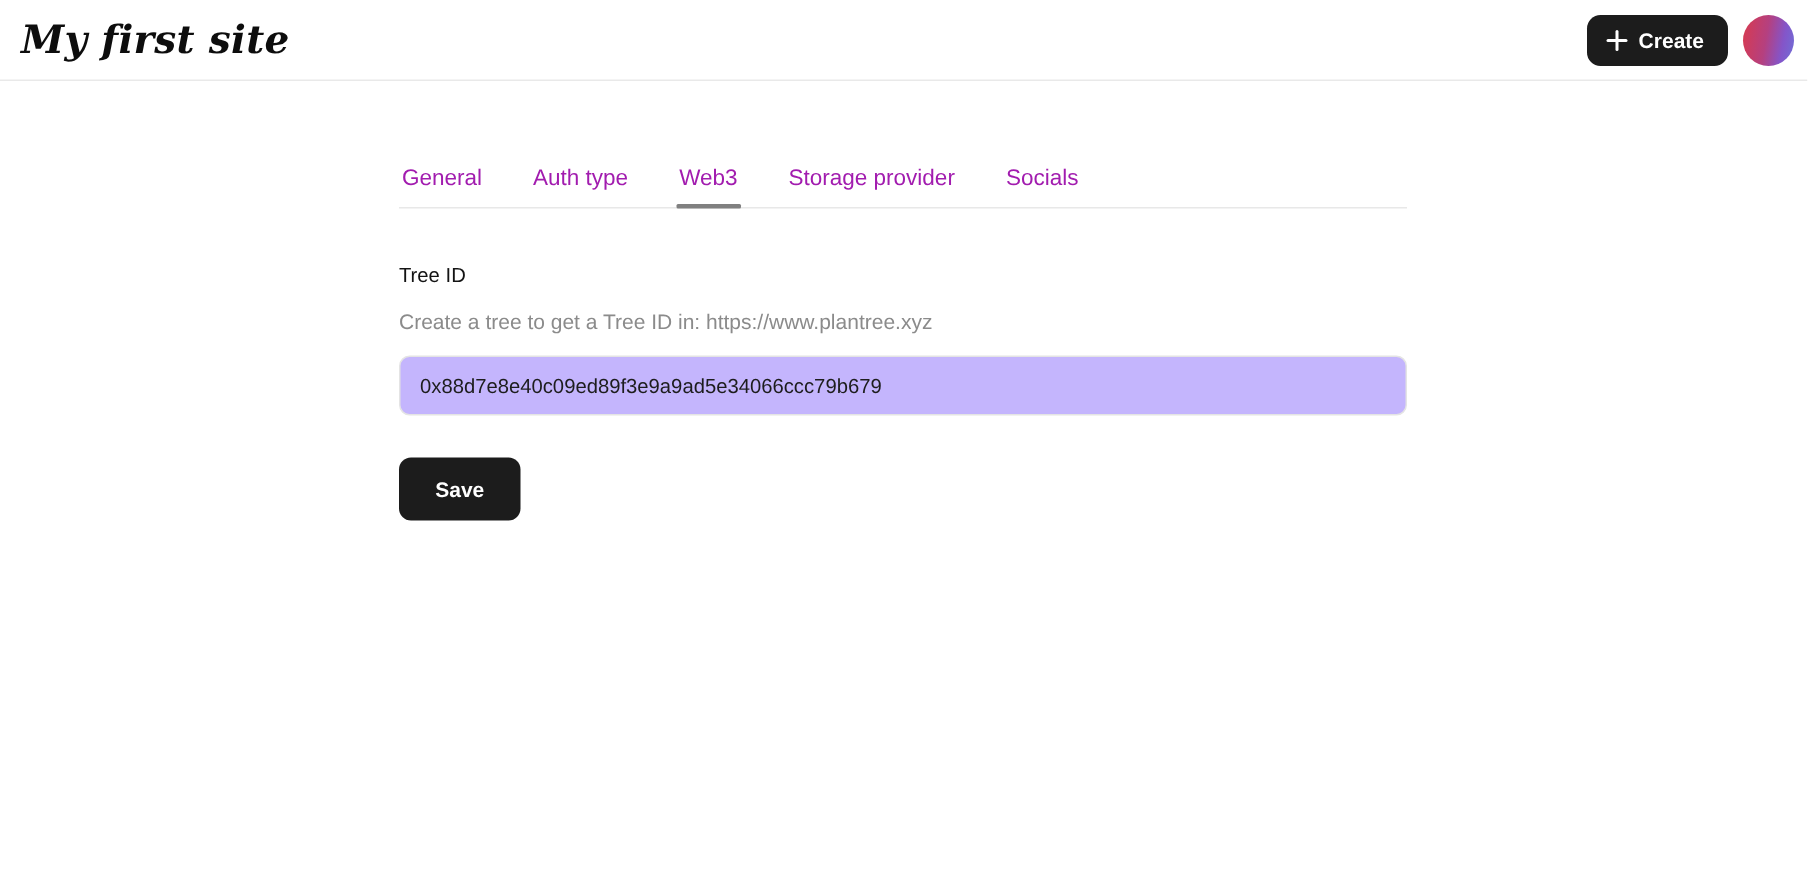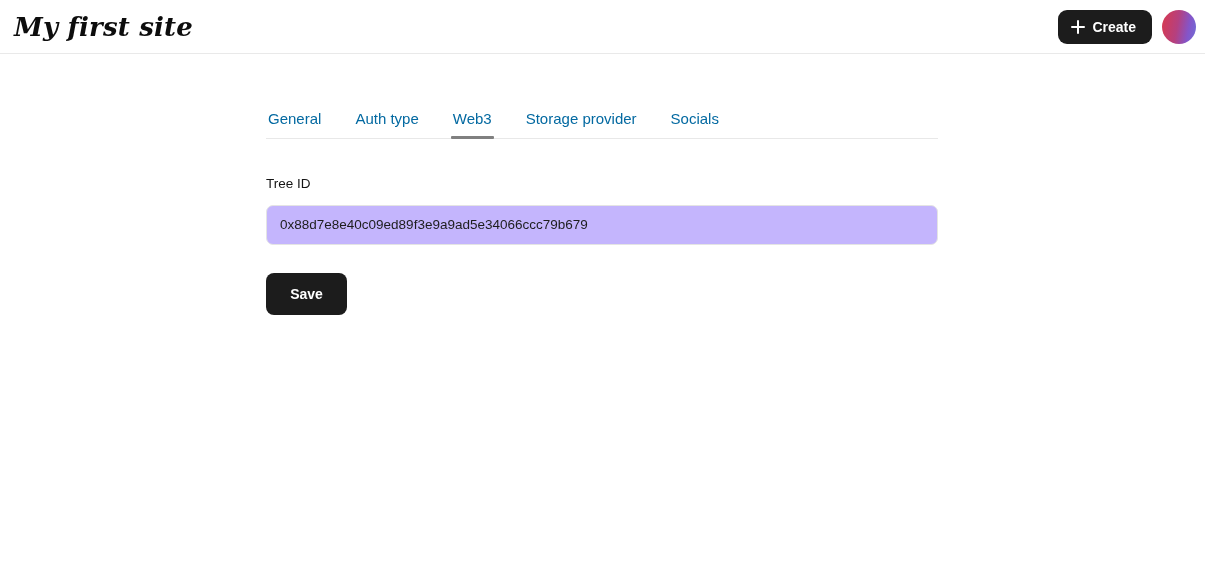--- a/index.html
+++ b/index.html
@@ -109,21 +109,21 @@
   .tabs {
     display: flex;
     align-items: flex-end;
     gap: 30px;
     border-bottom: 1px solid #e8e8e8;
     margin-bottom: 37px;
   }
   .tab {
     position: relative;
     font-size: 15px;
-    color: #0369a1;
+    color: #a21caf;
     padding: 0 2px 9px 2px;
     cursor: pointer;
     white-space: nowrap;
     line-height: 1.25;
     background: none;
     border: none;
     font-family: "Liberation Sans", sans-serif;
   }
   .tab.active::after {
     content: "";
@@ -202,20 +202,21 @@
     <nav class="tabs">
       <button class="tab">General</button>
       <button class="tab">Auth type</button>
       <button class="tab active">Web3</button>
       <button class="tab">Storage provider</button>
       <button class="tab">Socials</button>
     </nav>
 
     <div class="field-group">
       <div class="field-label">Tree ID</div>
+      <div class="field-help">Create a tree to get a Tree ID in: https://www.plantree.xyz</div>
       <input class="text-input" type="text" value="0x88d7e8e40c09ed89f3e9a9ad5e34066ccc79b679" style="">
 
     </div>
 
     <button class="save-button">Save</button>
 
   </div>
 </main>
 
 </body></html>

